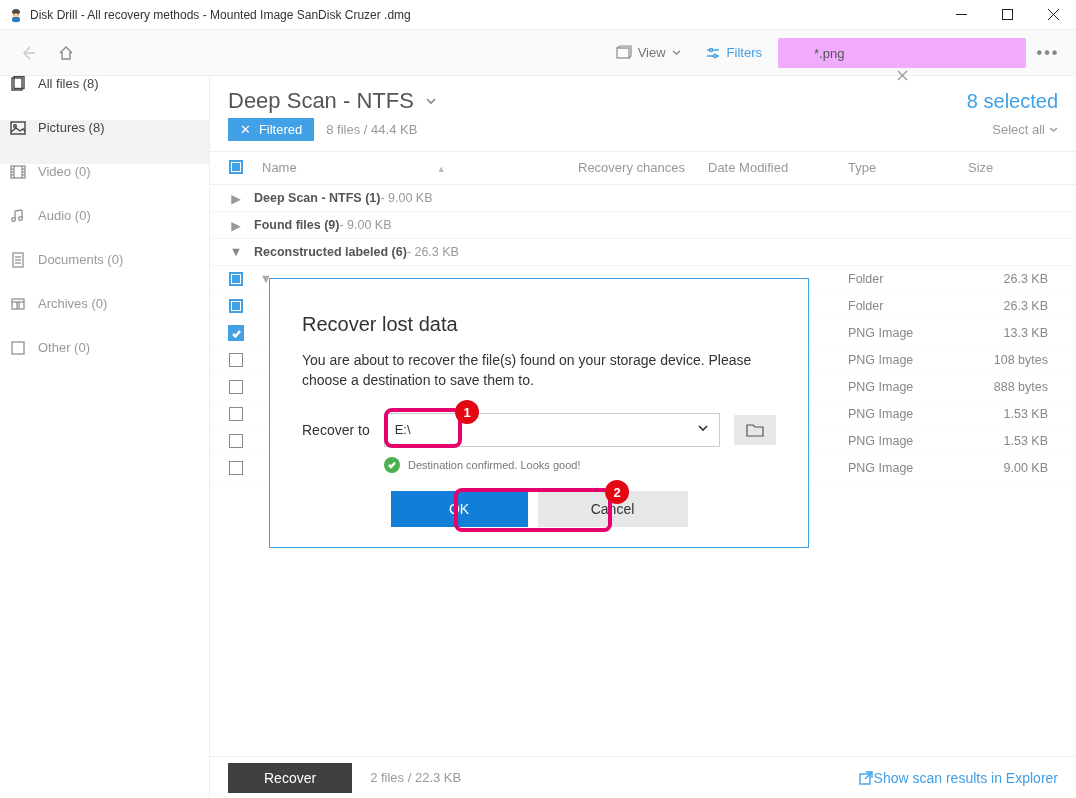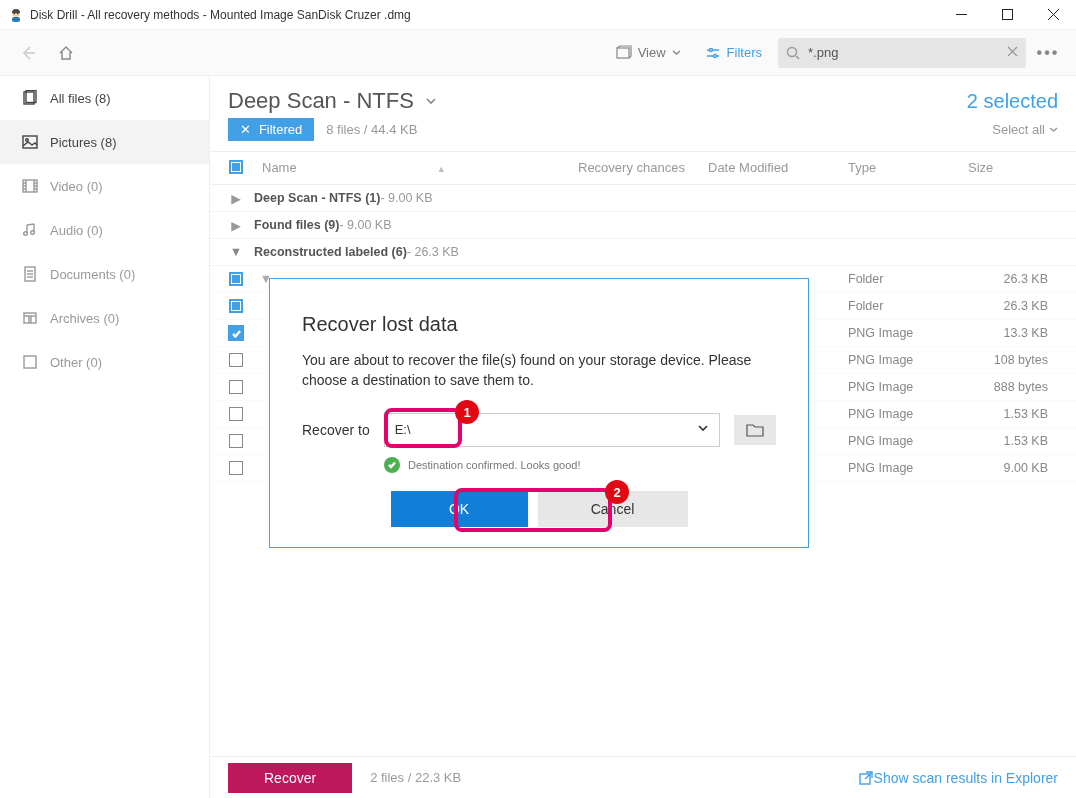--- a/index.html
+++ b/index.html
@@ -14,31 +14,31 @@
     .titlebar .win-btn { width: 46px; height: 30px; display: flex; align-items: center; justify-content: center; cursor: pointer; }
     .titlebar .win-btn svg { stroke: #222; stroke-width: 1; fill: none; }
 
     
     .toolbar { height: 46px; background: #fafafa; display: flex; align-items: center; padding: 0 12px; border-bottom: 1px solid #eee; gap: 6px; }
     .toolbar .nav-btn { width: 32px; height: 32px; display: flex; align-items: center; justify-content: center; color: #bbb; }
     .toolbar .home-btn { color: #888; }
     .toolbar-spacer { flex: 1; }
     .toolbar .view-btn { display: flex; align-items: center; gap: 6px; color: #777; padding: 4px 8px; }
     .toolbar .filters-btn { display: flex; align-items: center; gap: 6px; color: #41a0e6; padding: 4px 10px; }
-    .toolbar .search { display: flex; align-items: center; background: #e5e5e5; height: 30px; width: 248px; padding: 0 8px; border-radius: 2px; gap: 8px; color: #888; }
+    .toolbar .search { display: flex; align-items: center; background: #f0abfc; height: 30px; width: 248px; padding: 0 8px; border-radius: 2px; gap: 8px; color: #888; flex-direction: column; }
     .toolbar .search input { border: none; background: transparent; outline: none; flex: 1; font-size: 13px; color: #555; }
     .toolbar .search .clear { color: #999; cursor: pointer; }
     .toolbar .more-btn { width: 32px; height: 30px; display: flex; align-items: center; justify-content: center; color: #888; letter-spacing: 2px; font-size: 16px; font-weight: bold; }
 
     
     .main { display: flex; height: calc(798px - 30px - 46px); }
 
     
     .sidebar { width: 210px; background: #fff; border-right: 1px solid #eee; }
-    .sidebar-item { display: flex; align-items: center; gap: 12px; height: 44px; padding: 0 22px; color: #999; cursor: pointer; }
+    .sidebar-item { display: flex; align-items: flex-start; gap: 12px; height: 44px; padding: 0 10px; color: #999; cursor: pointer; }
     .sidebar-item.active { background: #f3f3f3; color: #444; }
     .sidebar-item.top { color: #444; }
     .sidebar-item .icon { width: 16px; height: 16px; display: flex; align-items: center; justify-content: center; }
     .sidebar-item .icon svg { stroke: currentColor; fill: none; stroke-width: 1.4; }
 
     
     .content { flex: 1; display: flex; flex-direction: column; position: relative; }
 
     
     .content-header { display: flex; align-items: center; justify-content: space-between; padding: 12px 18px 4px 18px; }
@@ -75,21 +75,21 @@
     .file-row { display: flex; align-items: center; height: 27px; padding: 0 8px; font-size: 12.5px; border-bottom: 1px solid #fafafa; }
     .file-row .name-cell { flex: 1; }
     .file-row .type-cell { width: 120px; color: #888; }
     .file-row .size-cell { width: 100px; color: #888; text-align: right; padding-right: 20px; }
     .file-row .date-cell { width: 140px; color: #888; white-space: nowrap; overflow: hidden; }
     .file-row .recov-cell { width: 130px; }
     .sub-arrow { width: 24px; display:flex; justify-content:center; color:#aaa; }
 
     
     .footer { position: absolute; bottom: 0; left: 0; right: 0; height: 42px; border-top: 1px solid #eee; display: flex; align-items: center; padding: 0 18px; gap: 18px; background: #fff; }
-    .recover-btn { background: #be185d; color: #fff; padding: 7px 36px; font-size: 14px; border: none; }
+    .recover-btn { background: #404040; color: #fff; padding: 7px 36px; font-size: 14px; border: none; }
     .footer-meta { color: #999; flex: 1; }
     .explorer-link { color: #41a0e6; display: flex; align-items: center; font-size: 14px; }
 
     
     .dialog { position: absolute; left: 269px; top: 278px; width: 540px; height: 270px; border: 1px solid #41a0e6; background: #fff; padding: 34px 32px 22px 32px; z-index: 10; }
     .dialog h2 { font-size: 20px; font-weight: 400; color: #333; margin-bottom: 14px; }
     .dialog p { font-size: 14px; color: #333; line-height: 1.45; margin-bottom: 22px; }
     .dialog .recov-row { display: flex; align-items: center; gap: 14px; margin-bottom: 10px; }
     .dialog .recov-label { font-size: 14px; }
     .dialog .dest-input { flex: 1; height: 34px; border: 1px solid #ccc; display: flex; align-items: center; padding: 0 10px; position: relative; }
@@ -277,21 +277,21 @@
   </div>
 
   <div class="content">
     <div class="content-header">
       <div class="scan-title">
         <span>Deep Scan - NTFS</span>
         <svg width="14" height="14" viewBox="0 0 14 14" fill="none" stroke="#888" stroke-width="1.6">
             <path d="M3 5 L7 9 L11 5"></path>
           </svg>
       </div>
-      <div class="selected">2 selected</div>
+      <div class="selected">8 selected</div>
     </div>
     <div class="subheader">
       <div style="display:flex;align-items:center">
         <div class="filtered-chip">
           <span class="x">✕</span>
           <span>Filtered</span>
         </div>
         <span class="file-summary">8 files / 44.4 KB</span>
       </div>
       <div class="select-all">

